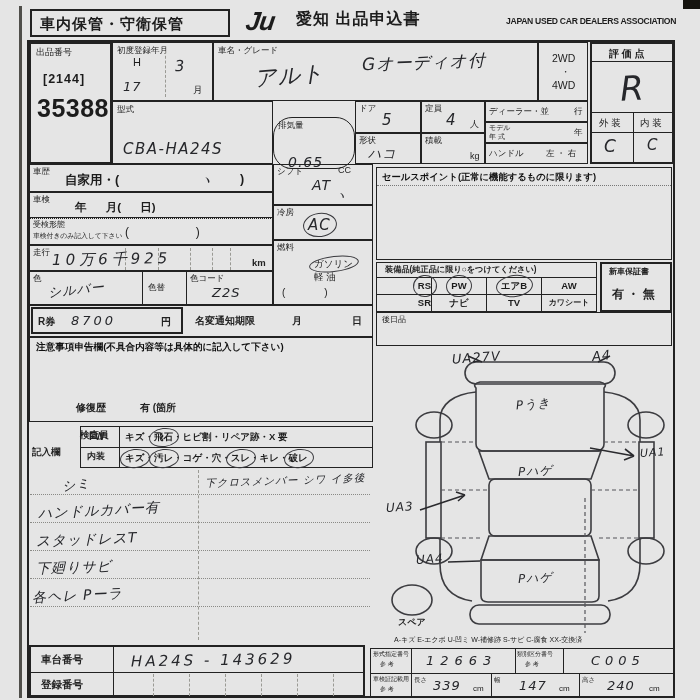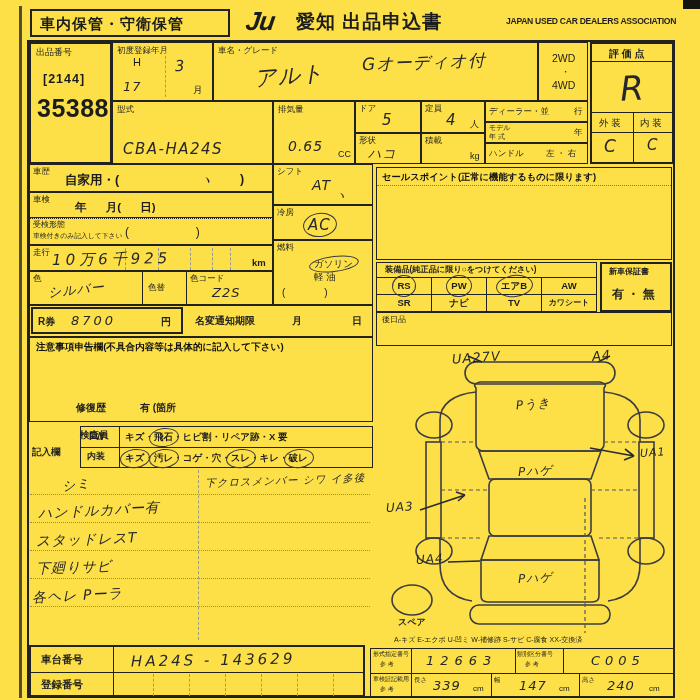--- a/index.html
+++ b/index.html
@@ -1,49 +1,49 @@
 <!DOCTYPE html>
 <html><head>
 <meta charset="utf-8">
 <style>
   html,body{margin:0;padding:0;}
-  #page{position:relative;width:700px;height:700px;background:#fde047;overflow:hidden;
+  #page{position:relative;width:700px;height:700px;background:#e5e5e5;overflow:hidden;
         font-family:"Liberation Sans","DejaVu Sans",sans-serif;color:#1d1d1d;}
   .abs{position:absolute;box-sizing:border-box;}
   .cell{position:absolute;box-sizing:border-box;border:1.3px solid #222;background:transparent;}
   .thick{border-width:2.4px;}
   .lbl{font-size:8.5px;color:#222;line-height:1.1;}
   .lbl-b{font-size:9.5px;font-weight:bold;color:#111;}
   .print{color:#1c1c1c;}
   .hand{font-family:"DejaVu Sans",sans-serif;font-style:italic;color:#26272b;
         letter-spacing:1px;white-space:nowrap;}
   .pre{white-space:pre;}
   .circ{position:relative;display:inline-block;}
   .circ::after{content:"";position:absolute;left:-5px;right:-6px;top:-3px;bottom:-3px;
         border:1.4px solid #3a3a3e;border-radius:50%;transform:rotate(-7deg);}
   .dotline{position:absolute;border-top:1.6px dotted #8a8a86;height:0;}
   .dashv{position:absolute;border-left:1.2px dashed #9a9a94;width:0;}
   .eqcell{flex:1;border-left:1.2px solid #222;text-align:center;font-size:9.5px;
         font-weight:bold;line-height:16px;}
-  .eqcell:first-child{border-left:none;}
+  .eqcell:first-child{border-left:none;text-align:right;}
   svg{display:block;}
 </style>
 </head>
 <body>
 
 <div id="page">
 
   <div class="abs" style="left:19px;top:6px;width:2.5px;height:692px;background:#35342f;opacity:.85;"></div>
   <div class="abs" style="left:683px;top:0;width:17px;height:9px;background:#15140f;"></div>
 
   <div class="cell thick" style="left:30px;top:9px;width:200px;height:28px;">
     <div class="abs" style="left:8px;top:4px;font-size:15px;font-weight:bold;letter-spacing:1px;">車内保管・守衛保管</div>
   </div>
   <div class="abs" style="left:246px;top:6px;font-size:26px;font-weight:900;font-style:italic;letter-spacing:-1px;transform:skewX(-8deg);">Ju</div>
-  <div class="abs" style="left:296px;top:9px;font-size:19px;font-weight:900;letter-spacing:1px;">愛知 出品申込書</div>
+  <div class="abs" style="left:296px;top:9px;font-size:16px;font-weight:900;letter-spacing:1px;">愛知 出品申込書</div>
   <div class="abs" style="left:506px;top:16px;font-size:8.6px;font-weight:bold;letter-spacing:-0.3px;">JAPAN USED CAR DEALERS ASSOCIATION</div>
 
   <div class="cell thick" style="left:27px;top:40px;width:648px;height:658px;"></div>
 
   <div class="cell thick" style="left:29px;top:42px;width:83px;height:122px;">
     <div class="abs lbl" style="left:5px;top:4px;font-size:9px;">出品番号</div>
     <div class="abs print" style="left:12px;top:28px;font-size:12.5px;font-weight:bold;letter-spacing:1px;">[2144]</div>
     <div class="abs print" style="left:6px;top:50px;font-size:25px;font-weight:900;letter-spacing:.5px;">35388</div>
   </div>
 
@@ -66,21 +66,21 @@
     <div class="abs print" style="left:13px;top:9px;font-size:10.5px;">2WD</div>
     <div class="abs print" style="left:22px;top:23px;font-size:9px;">・</div>
     <div class="abs print" style="left:13px;top:36px;font-size:10.5px;">4WD</div>
   </div>
 
   <div class="cell" style="left:112px;top:101px;width:161px;height:63px;">
     <div class="abs lbl" style="left:4px;top:3px;">型式</div>
     <div class="abs hand" style="left:10px;top:38px;font-size:15px;letter-spacing:1.5px;">CBA-HA24S</div>
   </div>
 
-  <div class="cell" style="left:273px;top:101px;width:82px;height:63px;">
+  <div class="cell" style="left:273px;top:117px;width:82px;height:52px;border-radius:19px;">
     <div class="abs lbl" style="left:4px;top:3px;">排気量</div>
     <div class="abs hand" style="left:14px;top:36px;font-size:14px;">0.65</div>
     <div class="abs lbl" style="left:64px;top:48px;font-size:9px;">CC</div>
   </div>
 
   <div class="cell" style="left:355px;top:101px;width:66px;height:32px;">
     <div class="abs lbl" style="left:3px;top:2px;">ドア</div>
     <div class="abs hand" style="left:26px;top:9px;font-size:15px;">5</div>
   </div>
   <div class="cell" style="left:421px;top:101px;width:64px;height:32px;">

